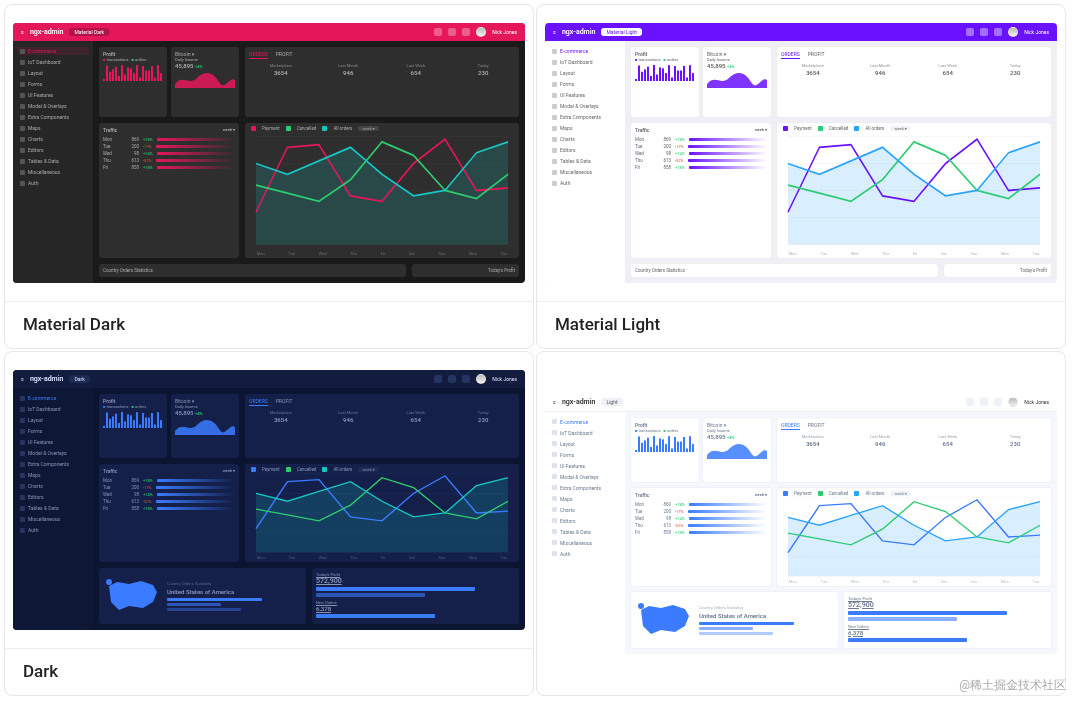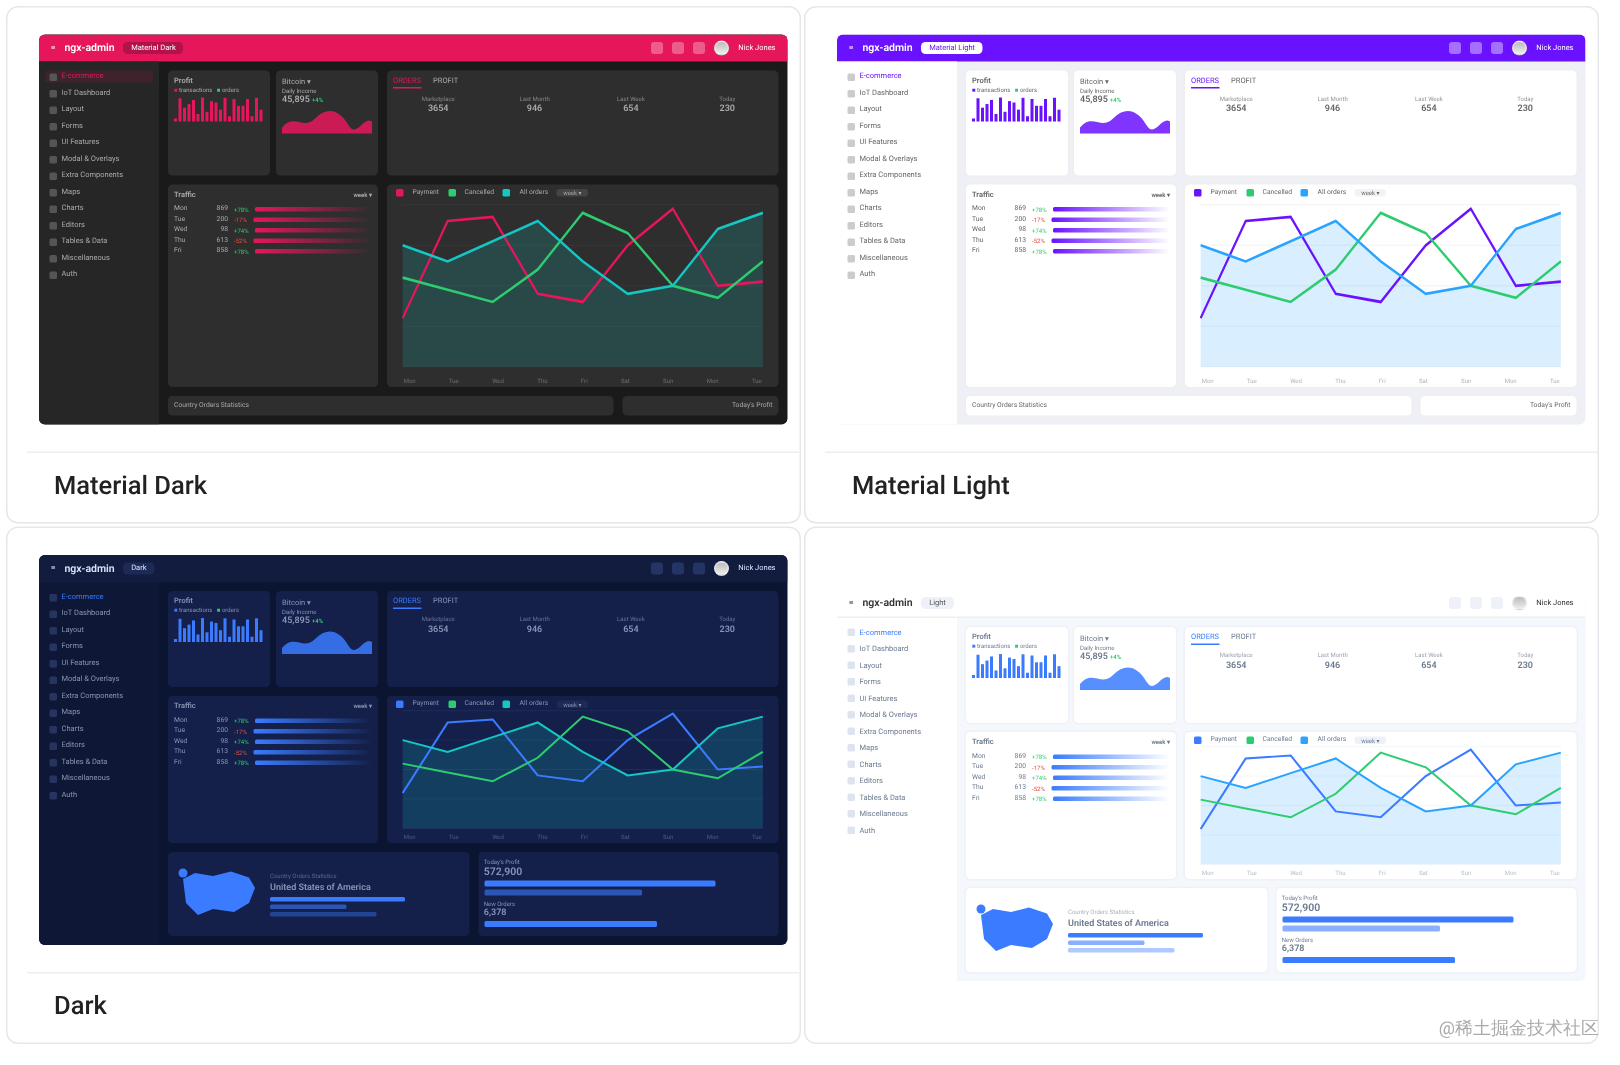--- a/index.html
+++ b/index.html
@@ -1,18 +1,18 @@
 <!DOCTYPE html>
 <html><head>
 <meta charset="utf-8">
 <style>
   * { box-sizing: border-box; margin: 0; padding: 0; }
   body { font-family: -apple-system, BlinkMacSystemFont, "Segoe UI", Roboto, sans-serif; background: #fff; width: 1080px; height: 710px; position: relative; }
   .grid { display: grid; grid-template-columns: 1fr 1fr; grid-template-rows: 1fr 1fr; gap: 2px; width: 1070px; height: 700px; padding: 4px; }
-  .cell { border: 1px solid #e5e7eb; border-radius: 8px; overflow: hidden; display: flex; flex-direction: column; background: #fff; padding-left: 13px; }
+  .cell { border: 1px solid #e5e7eb; border-radius: 8px; overflow: hidden; display: flex; flex-direction: column; background: #fff; }
   .thumb-wrap { flex: 1; display: flex; align-items: center; justify-content: center; padding: 8px; }
   .thumb { width: 100%; height: 260px; border-radius: 4px; position: relative; overflow: hidden; }
   .caption { padding: 12px 18px 14px; font-size: 17px; font-weight: 500; color: #222; border-top: 1px solid #eee; }
 
   
   .dash { width: 100%; height: 100%; font-size: 5px; color: #888; }
   .dash .topbar { height: 18px; display: flex; align-items: center; padding: 0 8px; gap: 6px; }
   .dash .topbar .title { font-size: 7px; font-weight: 600; flex: 0 0 auto; }
   .dash .topbar .pill { font-size: 5px; padding: 1px 5px; border-radius: 3px; }
   .dash .topbar .sp { flex: 1; }
@@ -47,21 +47,21 @@
   .legend .wk { margin-left:auto; padding:0 4px; border-radius:2px; font-size:4px; }
   .xaxis { position:absolute; bottom:2px; left:0; right:0; display:flex; justify-content:space-around; font-size:4px; opacity:.5; }
   .spark { width:100%; height:20px; }
   .mini { font-size:4px; }
   .bottomrow { grid-column: 1 / -1; display:flex; gap:6px; font-size:4.5px; }
   .bottomrow .panel { flex:1; }
   .map { flex:1.4; display:flex; gap:4px; align-items:center; }
   .mapshape { width:60px; height:40px; position:relative; }
   .mapshape svg { width:100%; height:100%; }
   .usa-box { flex:1; }
-  .tp { width:90px; }
+  .tp { width:90px;text-decoration:underline; }
   .tp .bar { height:4px; margin:2px 0; border-radius:1px; }
 
   .watermark { position:absolute; right:14px; bottom:16px; font-size:12px; color:#aaa; }
 
   
   .t-md .thumb { background:#1a1a1a; }
   .t-md .dash { color:#aaa; }
   .t-md .topbar { background:#e6165a; color:#fff; }
   .t-md .topbar .pill { background:#b1124a; }
   .t-md .topbar .ico { background:rgba(255,255,255,.3); }

